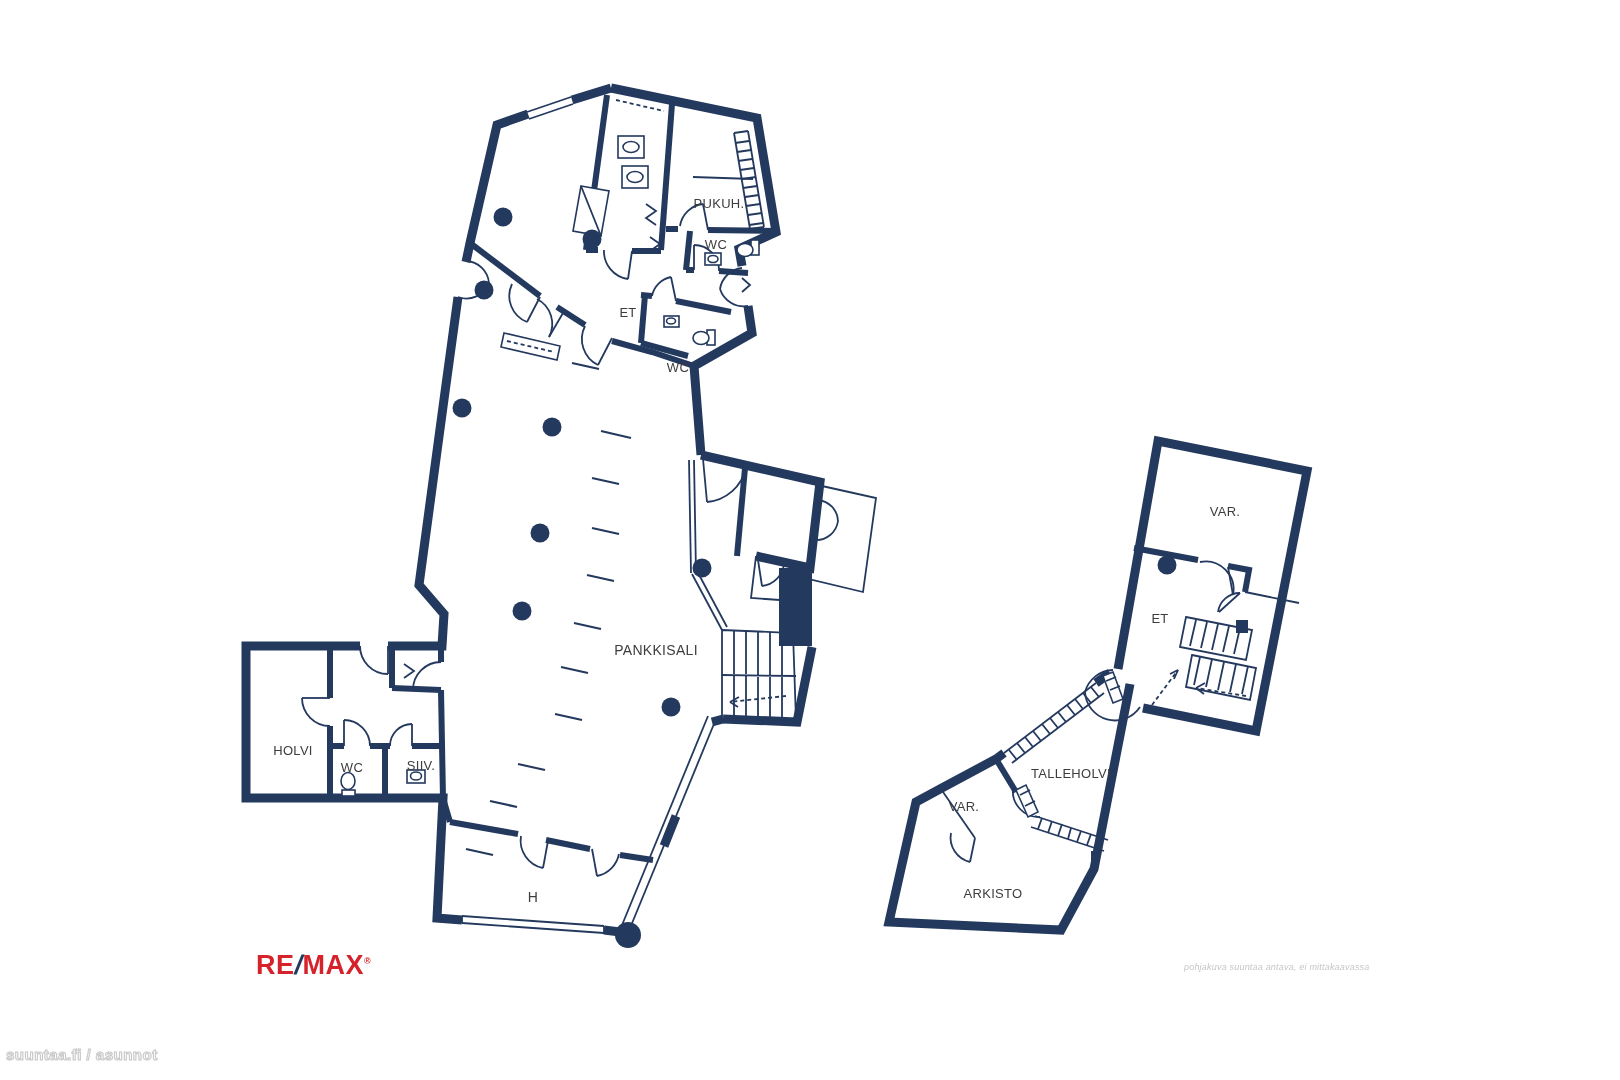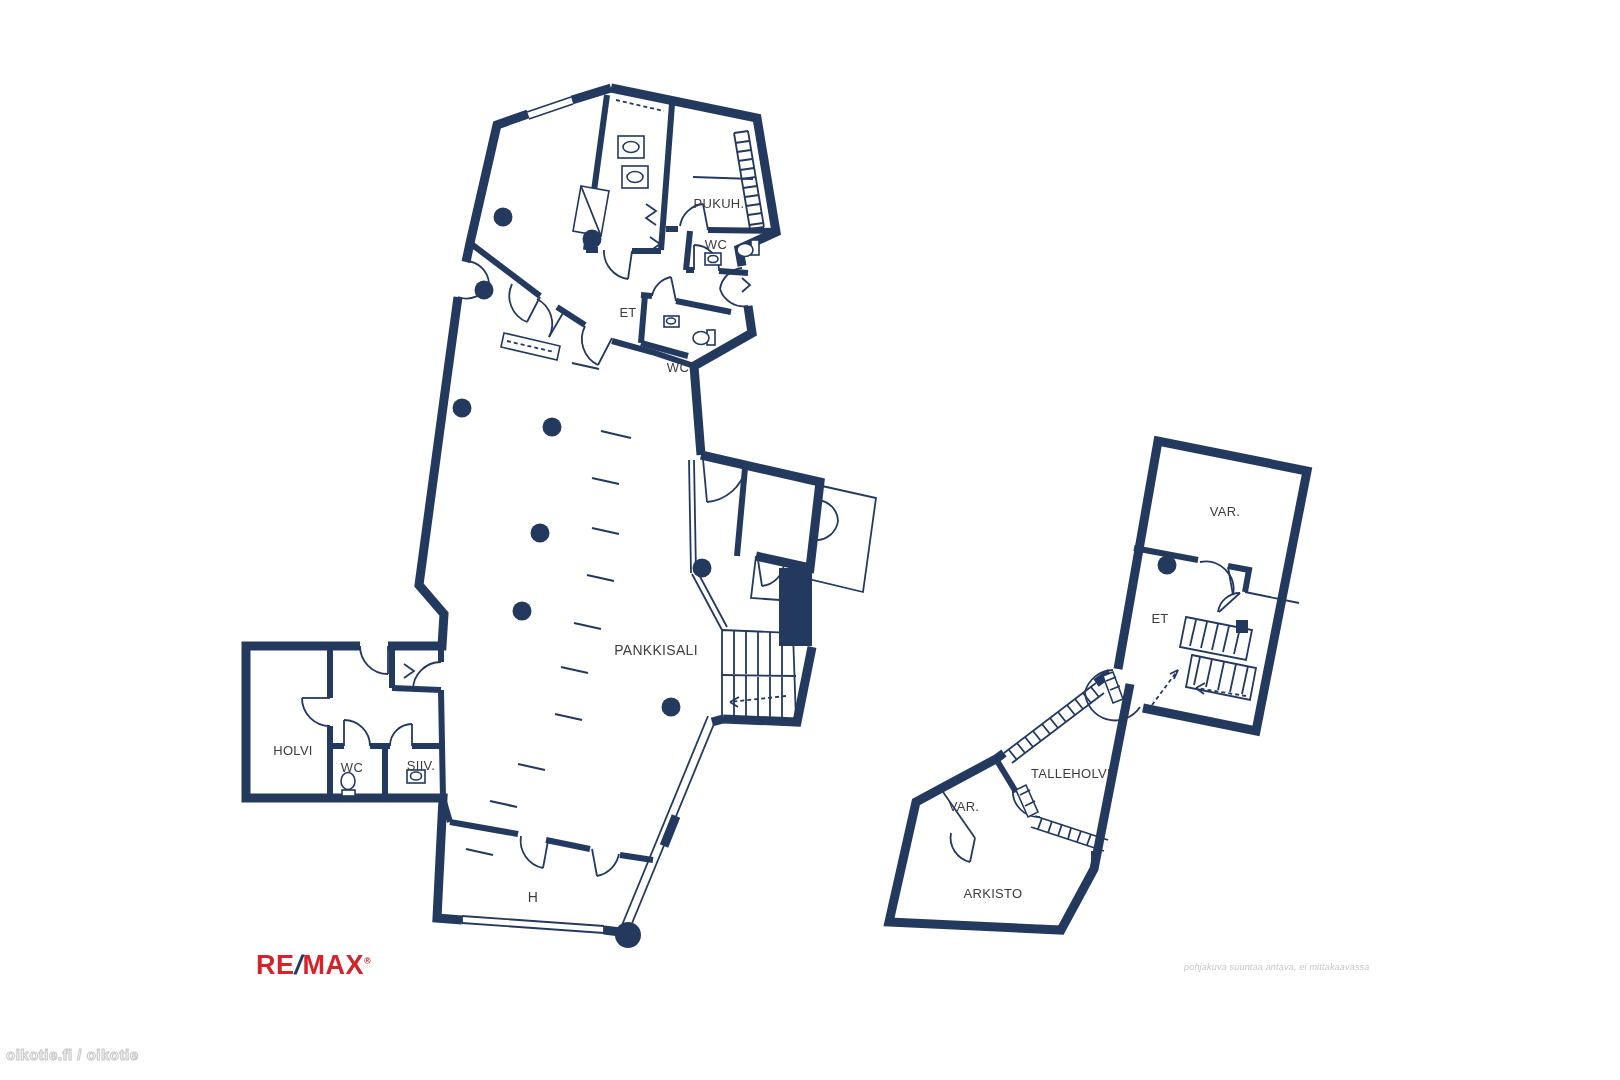--- a/index.html
+++ b/index.html
@@ -293,14 +293,14 @@
     <text class="lbl" x="1071" y="778">TALLEHOLVI</text>
     <text class="lbl" x="964" y="811">VAR.</text>
     <text class="lbl" x="993" y="898">ARKISTO</text>
   </g>
 </svg>
 
   <div class="logo"><span>RE</span><span class="slash">/</span><span>MAX</span><sup>®</sup></div>
 
   <div class="disclaimer">pohjakuva suuntaa antava, ei mittakaavassa</div>
 
-  <div class="watermark">oikotie.fi / oikotie</div>
+  <div class="watermark">suuntaa.fi / asunnot</div>
 </div>
 
 </body></html>

